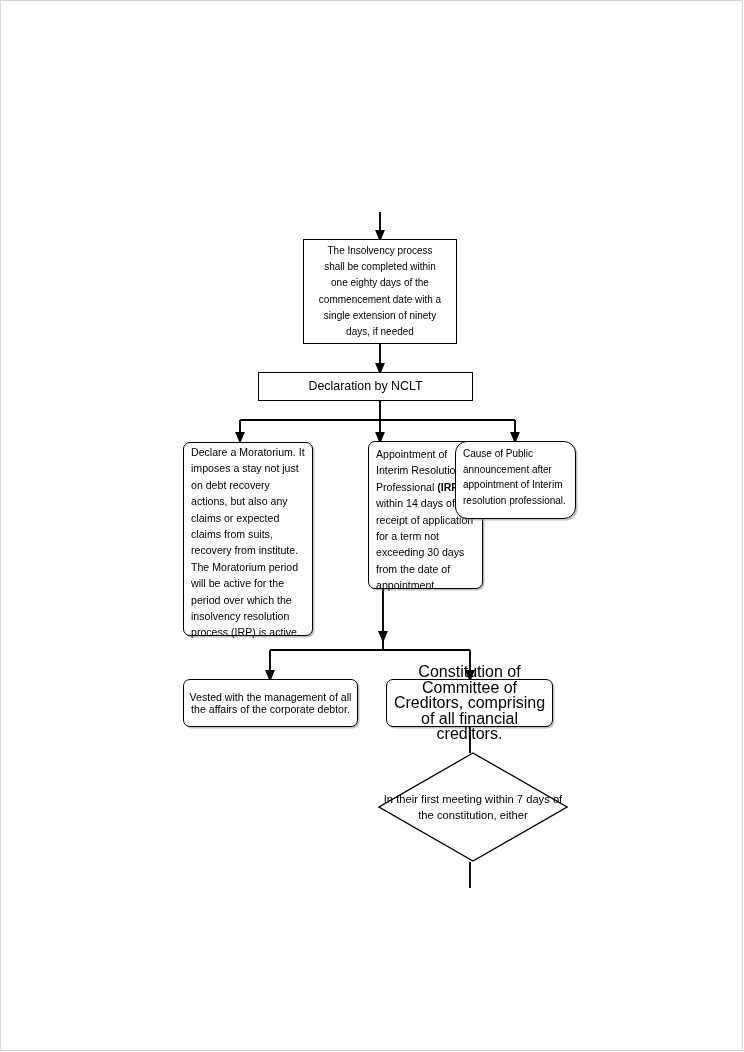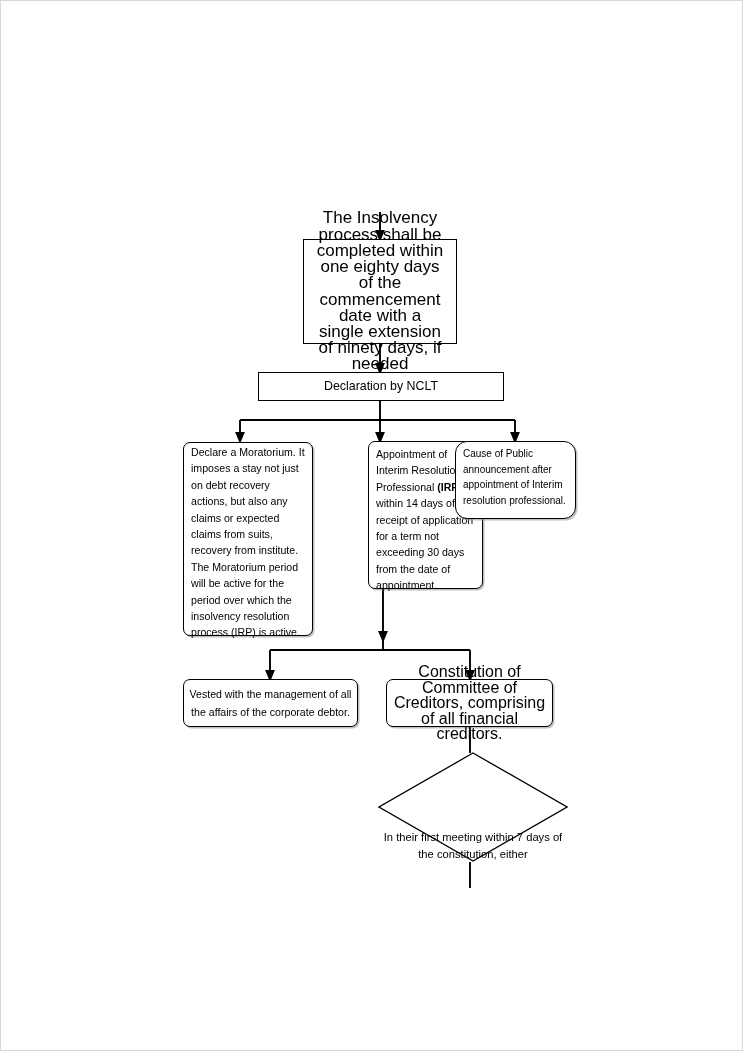--- a/index.html
+++ b/index.html
@@ -61,25 +61,25 @@
   
   .rect-round {
     border: 1.2px solid #000000;
     border-radius: 7px;
     box-shadow: 1.5px 1.5px 0 rgba(140,140,140,0.55);
   }
 
   
   #node-insolvency-timeline {
     left: 303px; top: 239px; width: 154px; height: 105px;
-    font-size: 17px; line-height: 16.2px;
+    font-size: 10px; line-height: 16.2px;
     padding: 2px 12px;
   }
   #node-declaration-nclt {
-    left: 258px; top: 372px; width: 246px; height: 29px;
+    left: 258px; top: 372px; width: 215px; height: 29px;
     font-size: 12.4px; line-height: 15px;
   }
   #node-moratorium {
     left: 183px; top: 442px; width: 130px; height: 194px;
     font-size: 10.6px; line-height: 16.4px;
     padding: 1px 7px;
     justify-content: flex-start;
     align-items: flex-start;
     text-align: left;
   }
@@ -96,35 +96,34 @@
     left: 455px; top: 441px; width: 121px; height: 78px;
     font-size: 10px; line-height: 15.6px;
     padding: 4px 7px;
     justify-content: flex-start;
     align-items: flex-start;
     text-align: left;
     border-radius: 12px;
   }
   #node-vested-management {
     left: 183px; top: 679px; width: 175px; height: 48px;
-    font-size: 10.6px; line-height: 18px;
+    font-size: 10.6px; line-height: 12px;
     padding: 2px 5px;
   }
   #node-committee-creditors {
     left: 386px; top: 679px; width: 167px; height: 48px;
     font-size: 16px; line-height: 15.6px;
     padding: 2px 5px;
   }
   #node-first-meeting {
     left: 378px; top: 752px; width: 190px; height: 110px;
     font-size: 11.2px; line-height: 16.5px;
     background: transparent;
     border: none;
     z-index: 2;
-    align-items: flex-end;
   }
   #node-first-meeting .txt { position: relative; z-index: 3; }
 
   .diamond-shape {
     position: absolute;
     left: 378px; top: 752px;
     width: 190px; height: 110px;
     z-index: 1;
   }
   b { font-weight: bold; }

